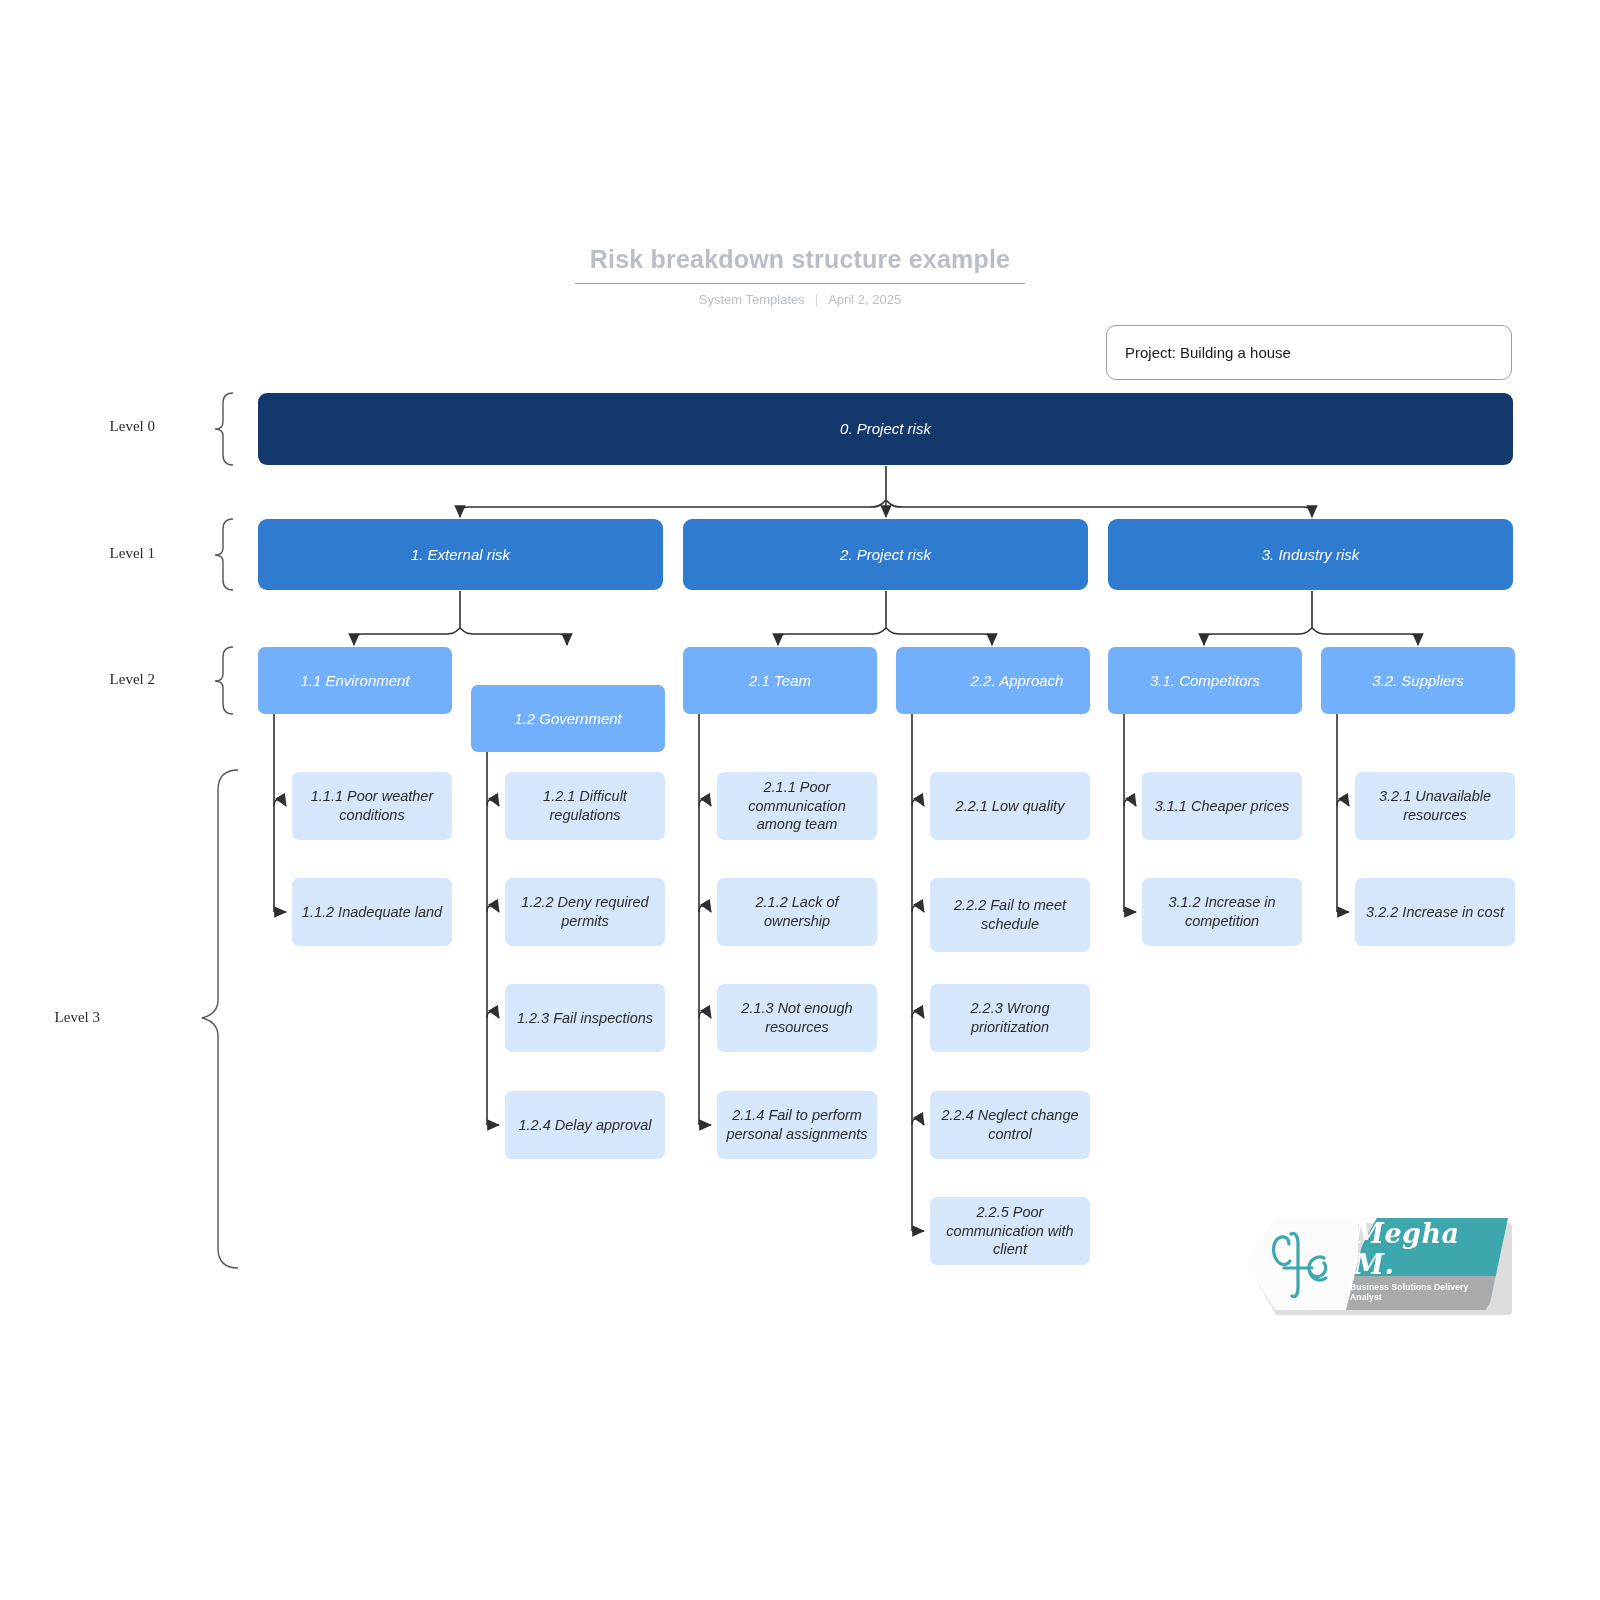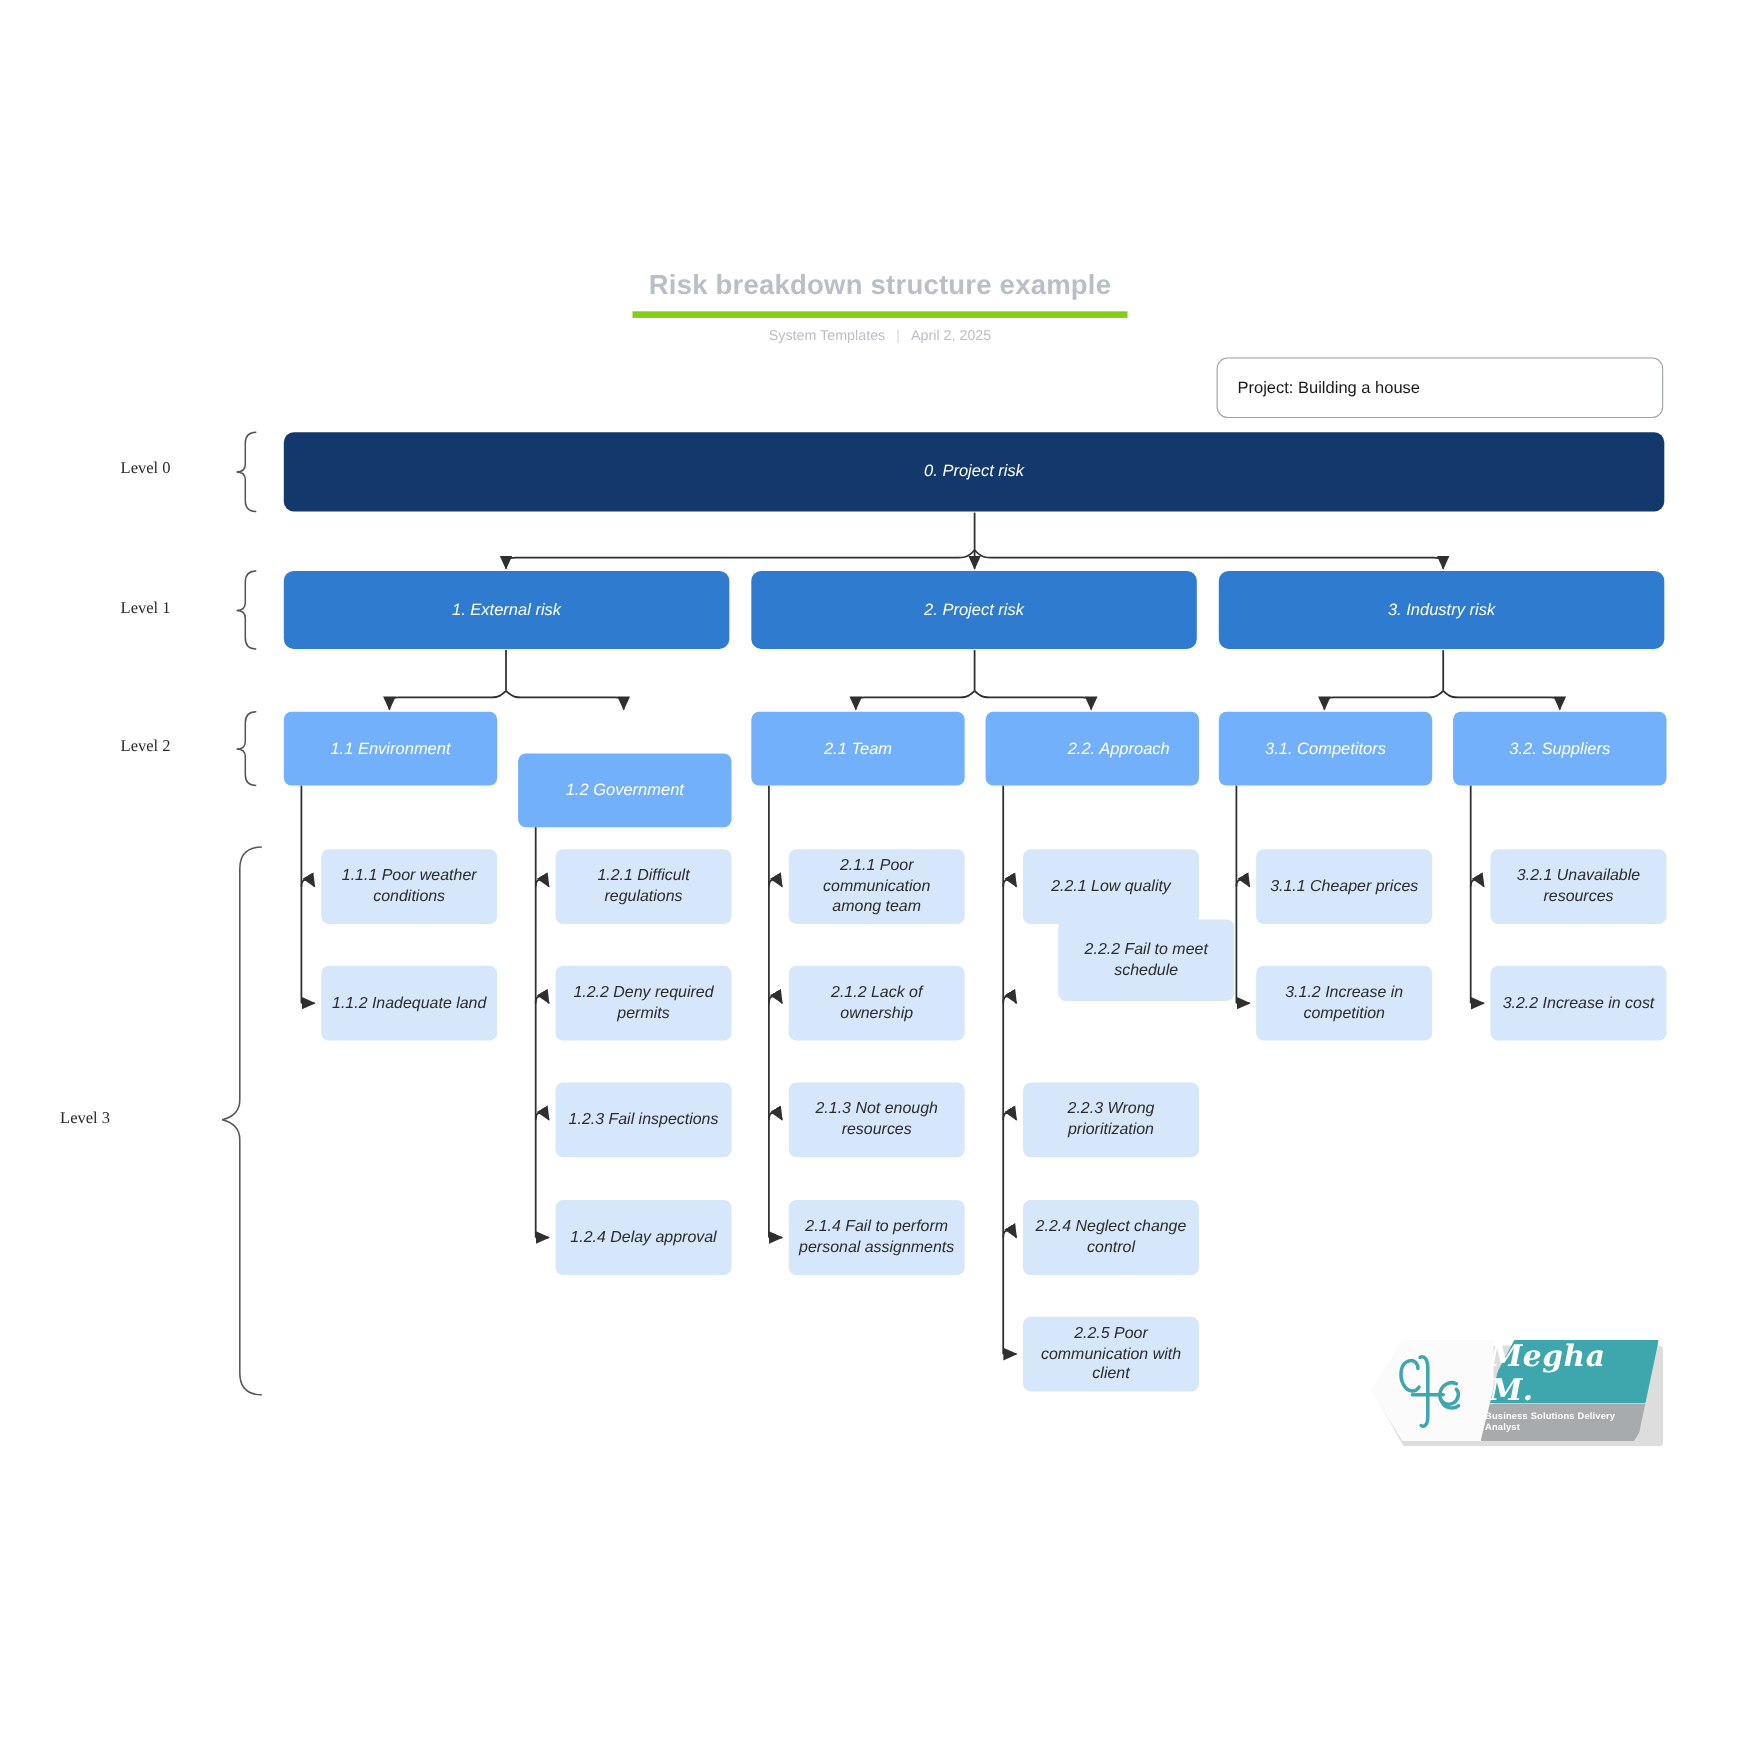--- a/index.html
+++ b/index.html
@@ -9,21 +9,21 @@
     font-family:"Liberation Sans", sans-serif;
     overflow:hidden;
     position:relative;
   }
   #stage{position:absolute;left:0;top:0;width:1600px;height:1600px;}
 
   
   .hdr{position:absolute;left:575px;top:245px;width:450px;text-align:center;}
   .hdr-title{
     font-size:25px;font-weight:bold;color:#b9bec7;letter-spacing:.2px;
-    padding-bottom:9px;border-bottom:6px solid #84cc16;
+    padding-bottom:9px;border-bottom:1px solid #84cc16;
   }
   .hdr-sub{
     margin-top:8px;font-size:13px;color:#b9bec7;
     display:flex;justify-content:center;align-items:center;gap:10px;
   }
   .hdr-sep{color:#d3d7dd;}
 
   
   .project-note{
     position:absolute;left:1106px;top:325px;width:406px;height:55px;
@@ -231,21 +231,21 @@
   <div class="node n3" style="left:717px;top:984px;width:160px;height:68px;">
     <span>2.1.3 Not enough resources</span>
   </div>
   <div class="node n3" style="left:717px;top:1091px;width:160px;height:68px;">
     <span>2.1.4 Fail to perform personal assignments</span>
   </div>
 
   <div class="node n3" style="left:930px;top:772px;width:160px;height:68px;">
     <span>2.2.1 Low quality</span>
   </div>
-  <div class="node n3" style="left:930px;top:836px;width:160px;height:74px;margin-left:32px;">
+  <div class="node n3" style="left:930px;top:878px;width:160px;height:74px;">
     <span>2.2.2 Fail to meet schedule</span>
   </div>
   <div class="node n3" style="left:930px;top:984px;width:160px;height:68px;">
     <span>2.2.3 Wrong prioritization</span>
   </div>
   <div class="node n3" style="left:930px;top:1091px;width:160px;height:68px;">
     <span>2.2.4 Neglect change control</span>
   </div>
   <div class="node n3" style="left:930px;top:1197px;width:160px;height:68px;">
     <span>2.2.5 Poor communication with client</span>

